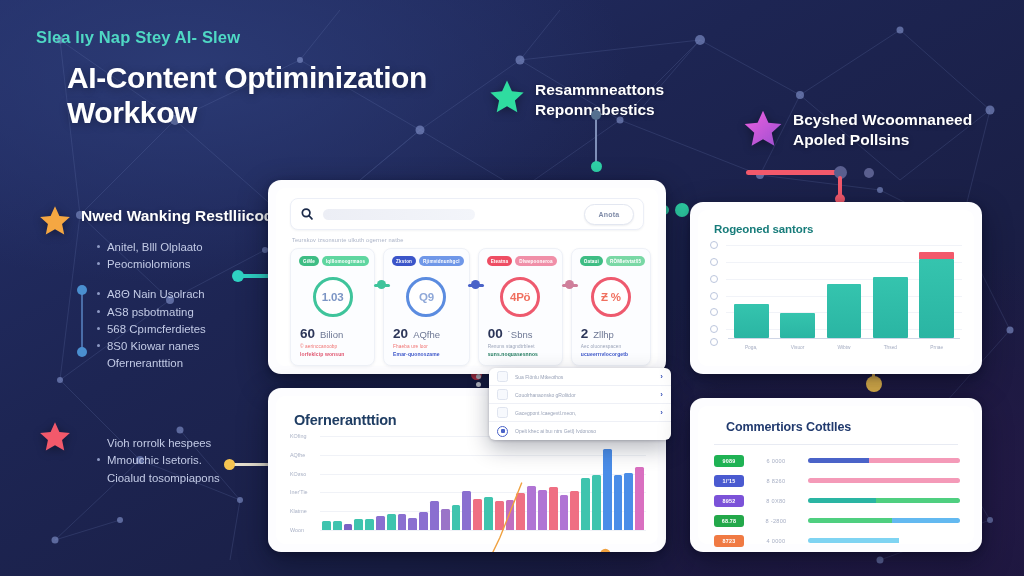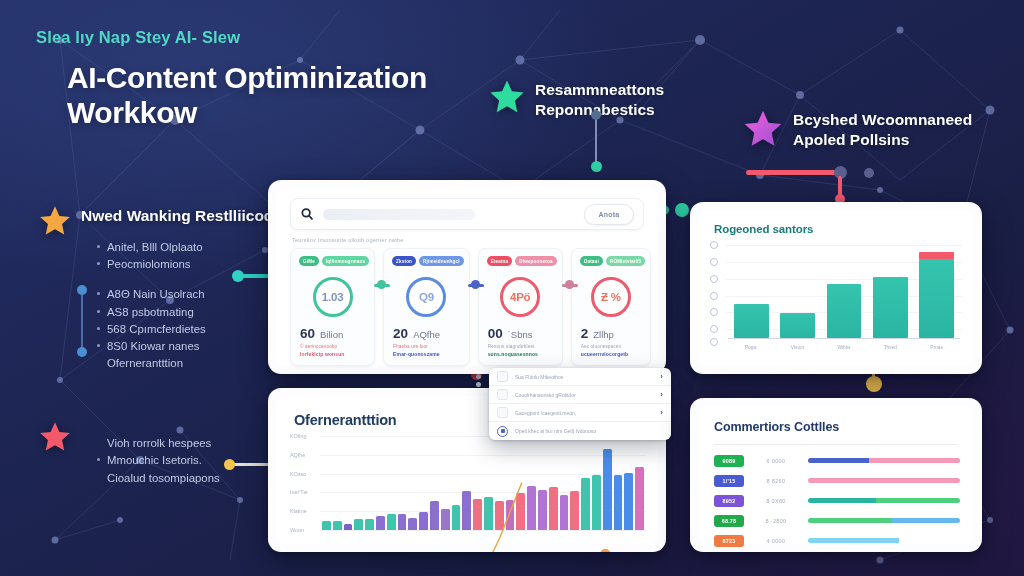--- a/index.html
+++ b/index.html
@@ -203,21 +203,21 @@
   .rb-cap { background: #f2596b; border-radius: 1px 1px 0 0; }
   .rb-axis { position: absolute; left: 18px; right: 2px; bottom: 16px; height: 1px; background: #cfd6e6; }
   .rb-xlabels {
     position: absolute; left: 18px; right: 2px; bottom: 2px; height: 12px;
     display: flex; justify-content: space-around; align-items: center;
   }
   .rb-xlabel { width: 15%; text-align: center; font-size: 4.8px; color: #a5adc2; }
 
   
   .rl-title {
-    position: absolute; left: 16px; top: 14px;
+    position: absolute; left: 28px; top: 14px;
     color: #213a6e; font-size: 12.5px; font-weight: 800; letter-spacing: -.1px;
   }
   .rl-rule { position: absolute; left: 16px; right: 16px; top: 38px; height: 1px; background: #e8ebf3; }
   .rl-rows { position: absolute; left: 16px; right: 14px; top: 46px; bottom: 10px; }
   .rl-row { display: flex; align-items: center; height: 17px; margin-bottom: 3px; }
   .rl-badge {
     flex: 0 0 30px; height: 12px; border-radius: 3px; color: #fff;
     font-size: 5.4px; font-weight: 800; letter-spacing: .2px;
     display: flex; align-items: center; justify-content: center;
   }

